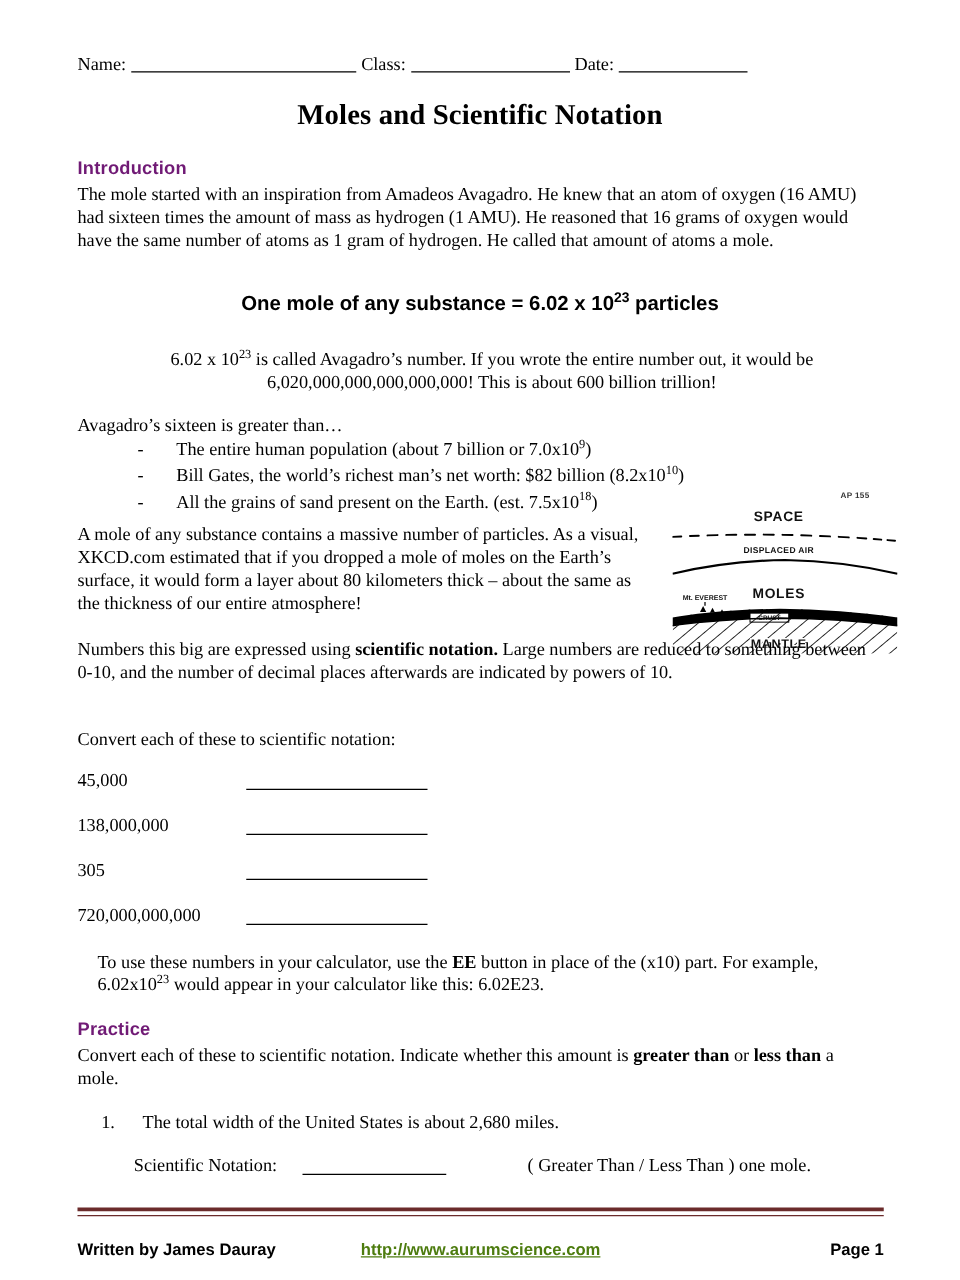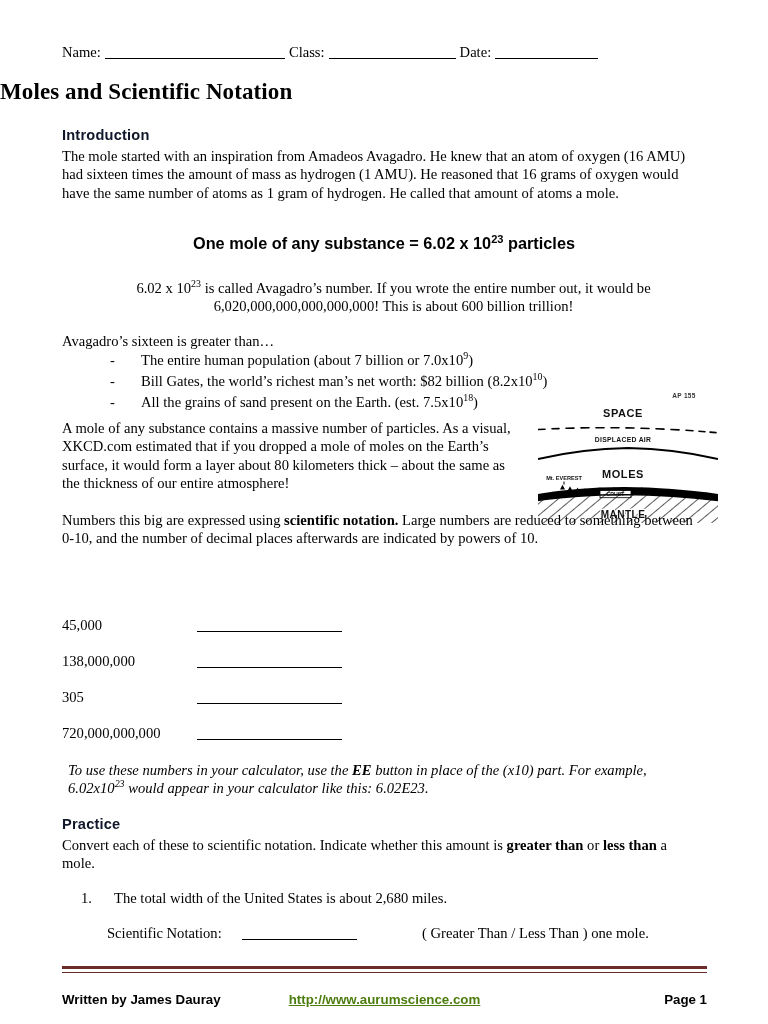--- a/index.html
+++ b/index.html
@@ -42,32 +42,32 @@
   .rule-name  { width: 180px; }
   .rule-class { width: 127px; }
   .rule-date  { width: 103px; }
 
   
   .doc-title {
     position: absolute;
     left: 0;
     top: 79px;
     width: 768px;
-    text-align: left;
+    text-align: center;
     font-size: 23px;
     font-weight: bold;
     letter-spacing: 0.1px;
   }
 
   
   .sec-head {
     font-family: "Liberation Sans", "DejaVu Sans", sans-serif;
     font-size: 16.5px;
     font-weight: bold;
-    color: #0f172a;
+    color: #701a75;
     letter-spacing: 0.2px;
   }
 
   
   .blk {
     position: absolute;
     font-size: 14.6px;
     line-height: 18.4px;
     text-align: left;
   }
@@ -131,22 +131,21 @@
   }
   .conv-row .ansline {
     position: absolute;
     left: 135px;
     top: 14px;
     width: 145px;
     border-bottom: 1.2px solid #000;
   }
 
   .b-ee {
-    left: 68px; top: 761px; width: 631px;
-    font-style: italic;
+    left: 78px; top: 761px; width: 631px;
   }
 
   .b-prac-head { left: 62px; top: 815px; }
   .b-prac      { left: 62px; top: 836px; width: 631px; }
 
   
   .q-list {
     position: absolute;
     left: 62px;
     top: 889px;
@@ -321,20 +320,21 @@
       <text x="26" y="94" font-family="'Liberation Sans', sans-serif" font-size="5.6" font-weight="bold" text-anchor="middle" fill="#111">Mt. EVEREST</text>
       <text x="77.5" y="110.3" font-family="'Liberation Sans', sans-serif" font-size="5.2" font-weight="bold" text-anchor="middle" fill="#111">CRUST</text>
       <text x="85" y="132" font-family="'Liberation Sans', sans-serif" font-size="10" font-weight="bold" text-anchor="middle" fill="#111" letter-spacing="0.5" stroke="#fff" stroke-width="2.4" paint-order="stroke">MANTLE</text>
     </svg>
   </div>
 
   <div class="blk b-sci">
     <span>Numbers this big are expressed using </span><span class="bold">scientific notation.</span><span>  Large numbers are reduced to something between 0-10, and the number of decimal places afterwards are indicated by powers of 10.</span>
   </div>
 
+  <div class="blk b-convert">Convert each of these to scientific notation:</div>
 
   <div class="conv-rows">
     <div class="conv-row">
       <span class="num">45,000</span>
       <span class="ansline"></span>
     </div>
     <div class="conv-row">
       <span class="num">138,000,000</span>
       <span class="ansline"></span>
     </div>

